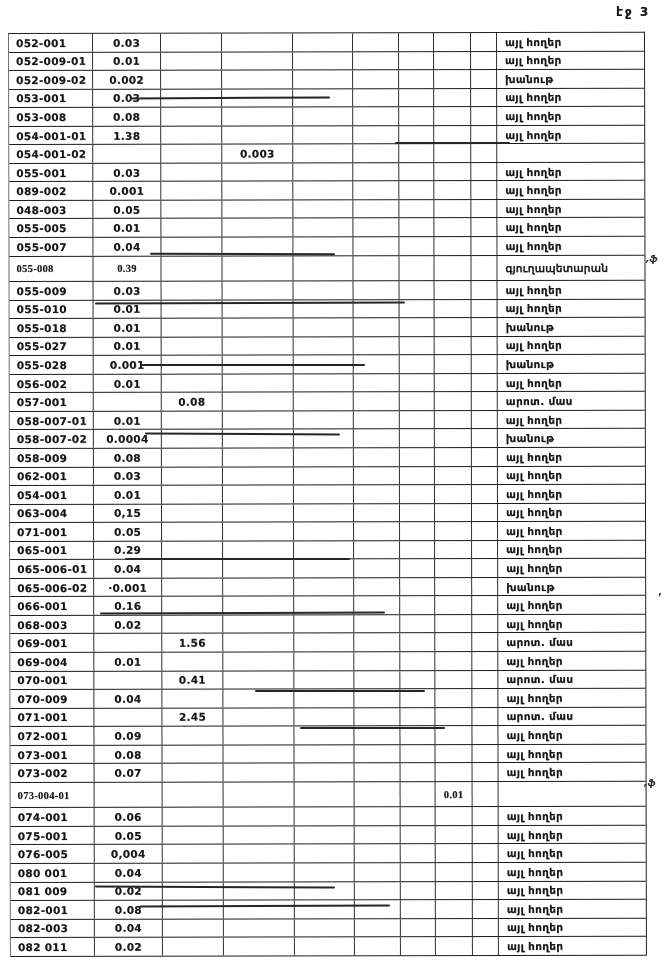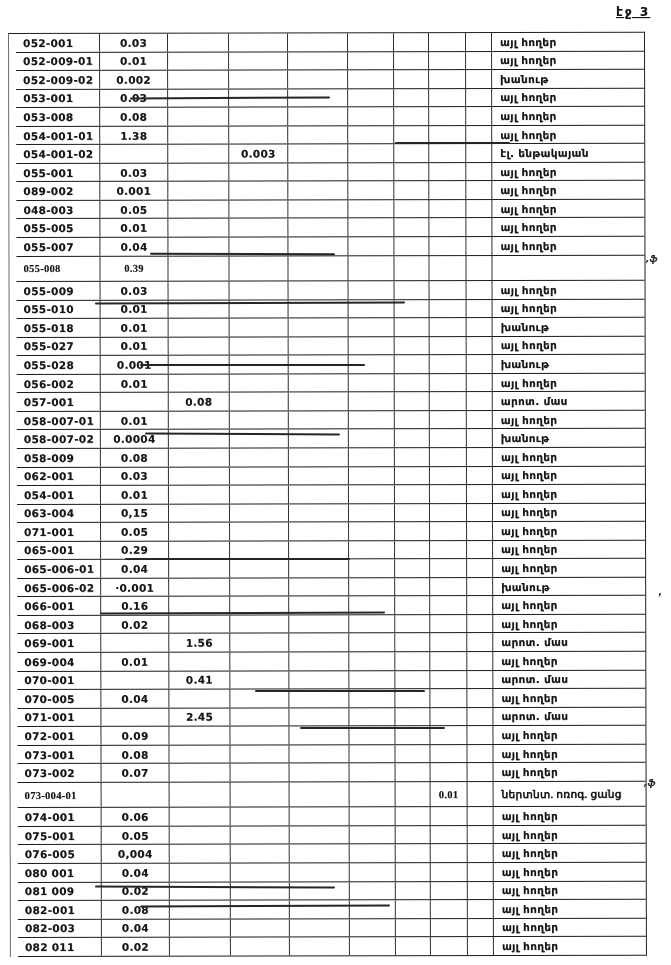--- a/index.html
+++ b/index.html
@@ -2,38 +2,38 @@
 <html><head>
 <meta charset="utf-8">
 <style>
   html,body{margin:0;padding:0;background:#e8e8e8;}
   .page{
     position:relative;width:671px;height:965px;background:#ffffff;overflow:hidden;
     font-family:"DejaVu Sans","Liberation Sans",sans-serif;color:#161616;
   }
   .page-num{
     position:absolute;top:5px;left:616px;font-size:12px;font-weight:700;
-    letter-spacing:2px;text-shadow:0.3px 0.3px 0.2px rgba(0,0,0,.45);text-decoration:underline;
+    letter-spacing:2px;text-shadow:0.3px 0.3px 0.2px rgba(0,0,0,.45);
   }
   .scan-table{
     position:absolute;left:8px;top:33px;width:635px;
     border-left:1px solid #6d6d6d;border-right:1.6px solid #202020;border-top:1.6px solid #202020;
     transform:rotate(-0.12deg);transform-origin:left top;
   }
-  .row{display:flex;height:18.55px;border-bottom:1.6px solid #1c1c1c;box-sizing:border-box;margin-left:7px;}
+  .row{display:flex;height:18.55px;border-bottom:1.6px solid #1c1c1c;box-sizing:border-box;}
   .row.tall{height:25.5px;font-family:Liberation Serif, serif;}
   .cell{
     box-sizing:border-box;border-right:1.2px solid #303030;display:flex;align-items:center;
     font-size:10.5px;font-weight:700;letter-spacing:0.3px;white-space:nowrap;overflow:hidden;
     text-shadow:0.3px 0.3px 0.25px rgba(0,0,0,.4);
   }
   .cell.code{width:84px;padding-left:7px;}
   .cell.v1{width:68px;justify-content:center;}
   .cell.v2{width:61px;justify-content:center;}
-  .cell.v3{width:59px;justify-content:center;}
+  .cell.v3{width:71px;justify-content:center;}
   .cell.v4{width:60px;justify-content:center;}
   .cell.v5{width:46px;justify-content:center;}
   .cell.v6{width:35px;justify-content:center;}
   .cell.v7{width:37px;justify-content:center;}
   .cell.v8{width:26px;justify-content:center;}
   .cell.label{flex:1;padding-left:8px;border-right:none;}
   .mark{position:absolute;font-size:10px;font-weight:700;color:#2a2a2a;font-style:italic;}
   #mark-0{left:646px;top:254px;font-size:9px;}
   #mark-1{left:658px;top:592px;font-style:normal;}
   #mark-2{left:644px;top:778px;font-size:9px;}
@@ -123,21 +123,20 @@
         <div class="row">
           <div class="cell code">054-001-02</div>
           <div class="cell v1"></div>
           <div class="cell v2"></div>
           <div class="cell v3">0.003</div>
           <div class="cell v4"></div>
           <div class="cell v5"></div>
           <div class="cell v6"></div>
           <div class="cell v7"></div>
           <div class="cell v8"></div>
-          <div class="cell label">էլ. ենթակայան</div>
         </div>
         <div class="row">
           <div class="cell code">055-001</div>
           <div class="cell v1">0.03</div>
           <div class="cell v2"></div>
           <div class="cell v3"></div>
           <div class="cell v4"></div>
           <div class="cell v5"></div>
           <div class="cell v6"></div>
           <div class="cell v7"></div>
@@ -195,20 +194,21 @@
         <div class="row tall">
           <div class="cell code">055-008</div>
           <div class="cell v1">0.39</div>
           <div class="cell v2"></div>
           <div class="cell v3"></div>
           <div class="cell v4"></div>
           <div class="cell v5"></div>
           <div class="cell v6"></div>
           <div class="cell v7"></div>
           <div class="cell v8"></div>
+          <div class="cell label">գյուղապետարան</div>
         </div>
         <div class="row">
           <div class="cell code">055-009</div>
           <div class="cell v1">0.03</div>
           <div class="cell v2"></div>
           <div class="cell v3"></div>
           <div class="cell v4"></div>
           <div class="cell v5"></div>
           <div class="cell v6"></div>
           <div class="cell v7"></div>
@@ -461,21 +461,21 @@
           <div class="cell v2">0.41</div>
           <div class="cell v3"></div>
           <div class="cell v4"></div>
           <div class="cell v5"></div>
           <div class="cell v6"></div>
           <div class="cell v7"></div>
           <div class="cell v8"></div>
           <div class="cell label">արոտ. մաս</div>
         </div>
         <div class="row">
-          <div class="cell code">070-005</div>
+          <div class="cell code">070-009</div>
           <div class="cell v1">0.04</div>
           <div class="cell v2"></div>
           <div class="cell v3"></div>
           <div class="cell v4"></div>
           <div class="cell v5"></div>
           <div class="cell v6"></div>
           <div class="cell v7"></div>
           <div class="cell v8"></div>
           <div class="cell label">այլ հողեր</div>
         </div>
@@ -530,21 +530,20 @@
         <div class="row tall">
           <div class="cell code">073-004-01</div>
           <div class="cell v1"></div>
           <div class="cell v2"></div>
           <div class="cell v3"></div>
           <div class="cell v4"></div>
           <div class="cell v5"></div>
           <div class="cell v6"></div>
           <div class="cell v7">0.01</div>
           <div class="cell v8"></div>
-          <div class="cell label">ներտնտ. ոռոգ. ցանց</div>
         </div>
         <div class="row">
           <div class="cell code">074-001</div>
           <div class="cell v1">0.06</div>
           <div class="cell v2"></div>
           <div class="cell v3"></div>
           <div class="cell v4"></div>
           <div class="cell v5"></div>
           <div class="cell v6"></div>
           <div class="cell v7"></div>

